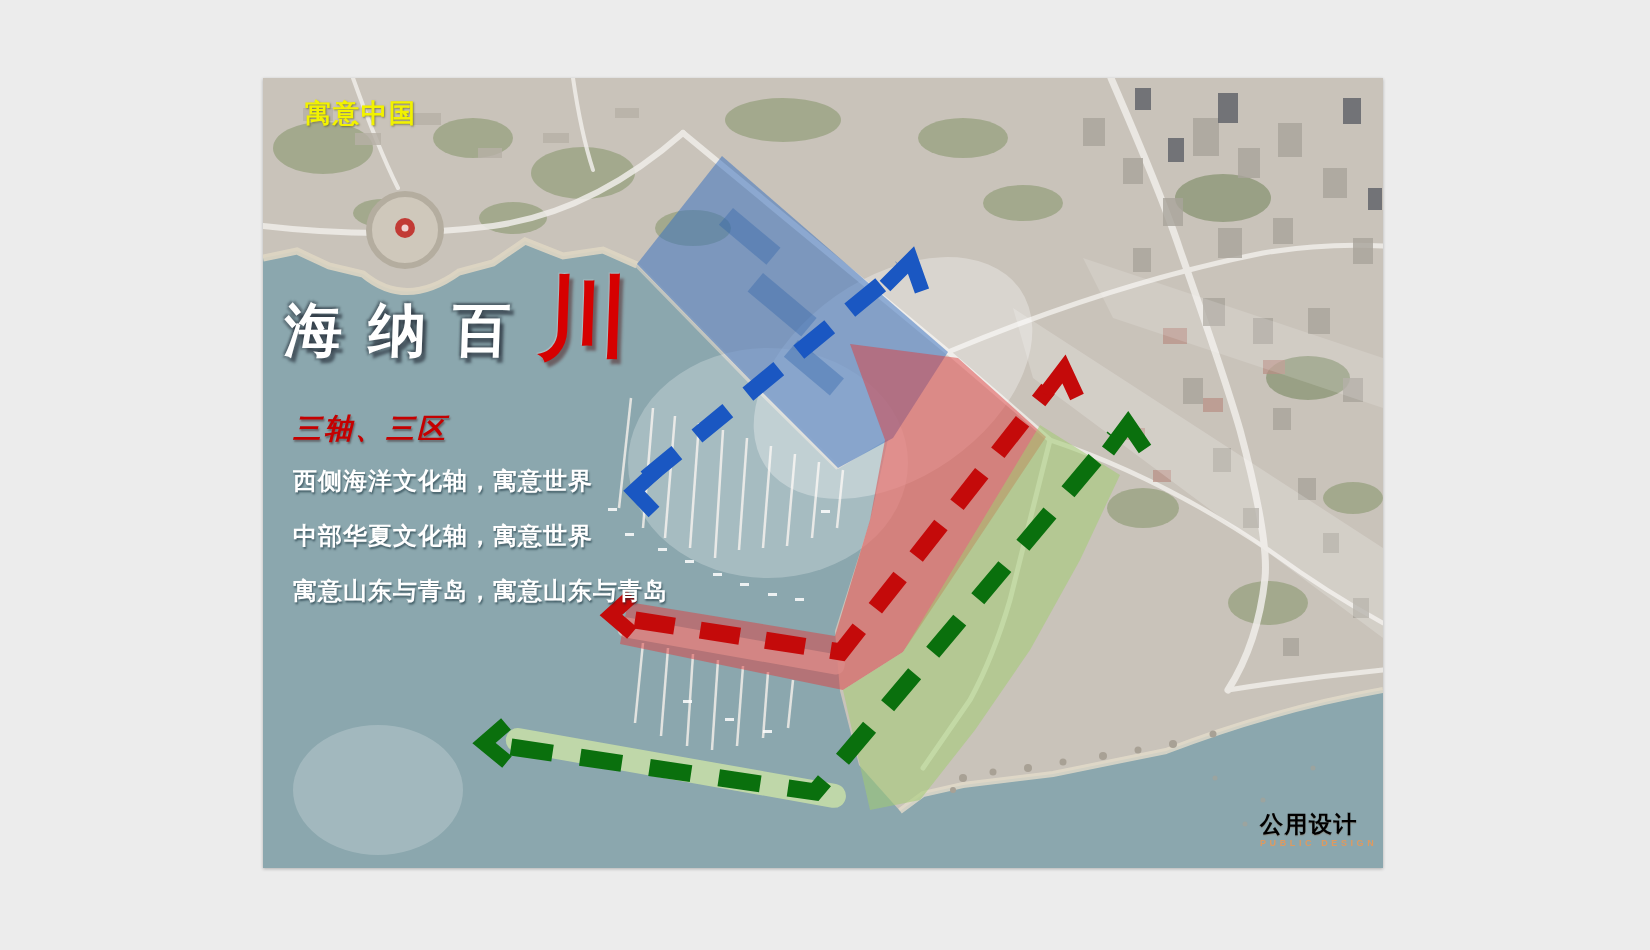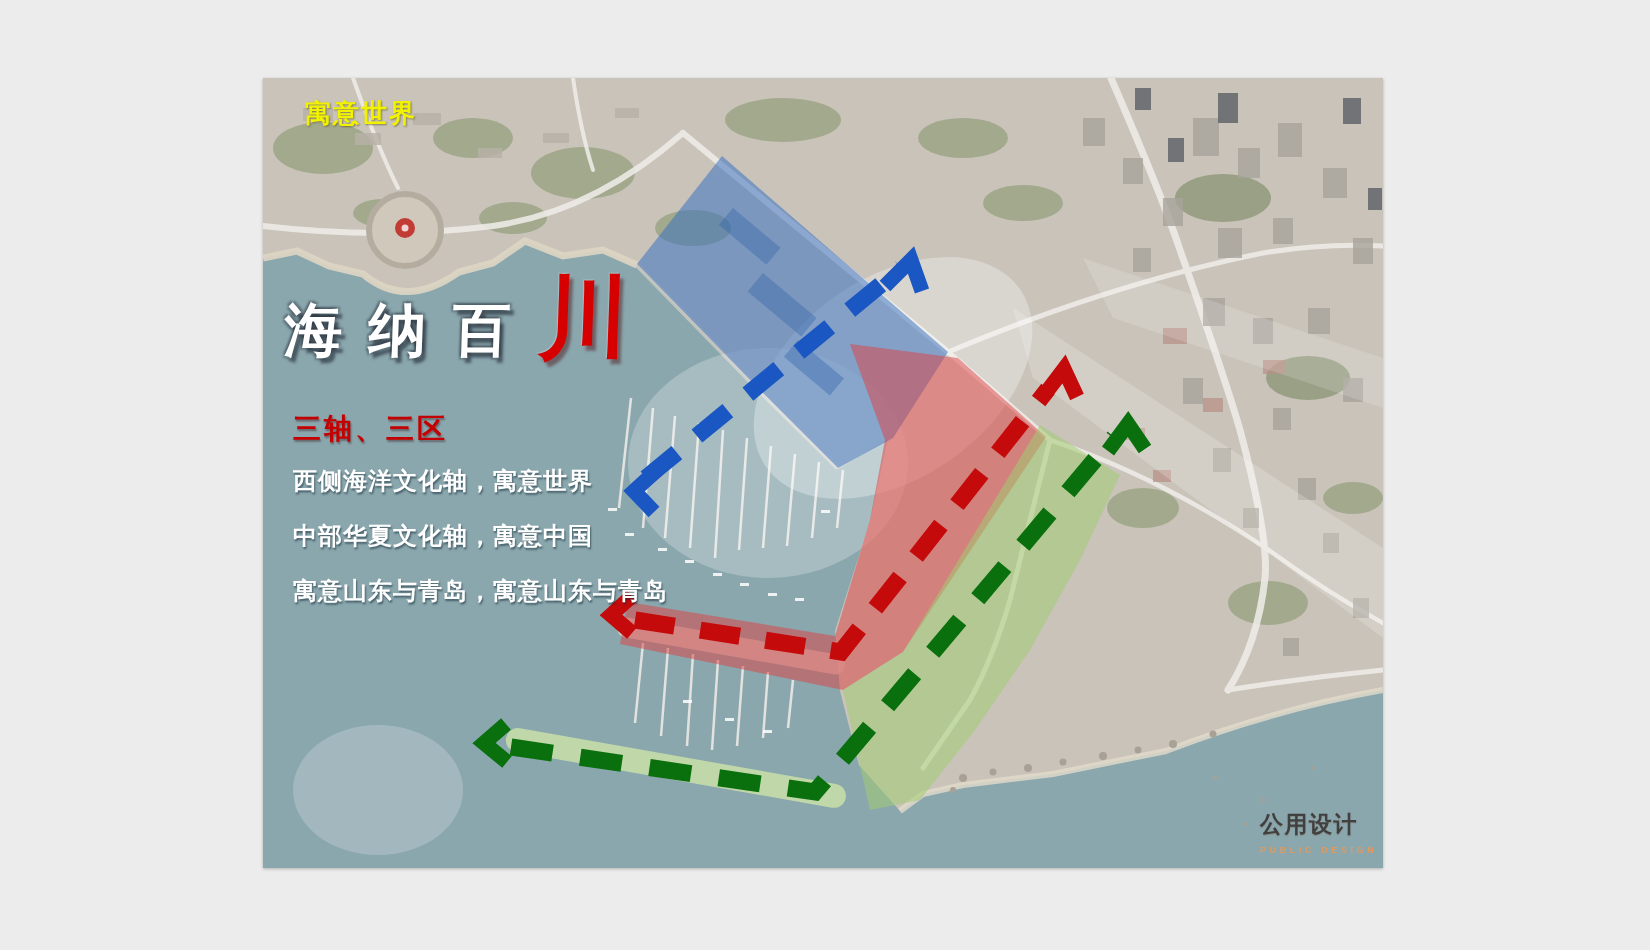--- a/index.html
+++ b/index.html
@@ -25,35 +25,35 @@
     text-shadow:4px 5px 3px rgba(30,36,48,.6),-2px -2px 2px rgba(30,36,48,.35),
                 2px -2px 2px rgba(30,36,48,.3),-2px 2px 2px rgba(30,36,48,.3);
   }
   .title-red{
     font-size:90px;color:#d60000;line-height:.92;margin-left:2px;
     text-shadow:4px 5px 3px rgba(70,10,10,.45),-1px -1px 1px rgba(255,255,255,.25);
   }
   .legend{position:absolute;left:30px;top:332px;}
   .legend-heading{
     font-family:"DejaVu Serif",serif;font-weight:bold;font-size:28px;color:#c50000;
-    letter-spacing:3px;text-shadow:1px 2px 2px rgba(40,0,0,.4);margin-bottom:6px;
+    letter-spacing:3px;text-shadow:1px 2px 2px rgba(40,0,0,.4);margin-bottom:6px;font-style:italic;
   }
   .legend-line{
     font-family:"DejaVu Serif",serif;font-weight:bold;font-size:24px;color:#ffffff;
     letter-spacing:1px;line-height:44px;white-space:nowrap;
     text-shadow:1px 2px 2px rgba(10,35,45,.55);
     margin-top:11px;
   }
   .logo{position:absolute;left:997px;top:735px;text-align:left;line-height:1;}
   .logo-cn{
-    font-size:23px;font-weight:bold;color:#404040;letter-spacing:1.5px;
+    font-size:23px;font-weight:bold;color:#000000;letter-spacing:1.5px;
     text-shadow:0 1px 1px rgba(120,50,0,.25);
   }
   .logo-en{
-    margin-top:10px;font-size:9px;font-weight:bold;color:#de9a60;letter-spacing:3.6px;
+    margin-top:3px;font-size:9px;font-weight:bold;color:#de9a60;letter-spacing:3.6px;
   }
 </style>
 </head>
 <body>
 
 <div class="slide">
 
   <svg class="map-svg" viewBox="0 0 1120 790">
 
     <rect x="0" y="0" width="1120" height="790" fill="#8ba7ae"></rect>
@@ -227,31 +227,31 @@
       <path d="M782,316 L801,291 L814,319" stroke-width="15"></path>
       <path d="M369,518 L348,537 L369,555" stroke-width="15"></path>
     </g>
     <g fill="none" stroke-linejoin="miter" stroke="#0a700d">
       <path d="M248,669 L552,714 L851,359" stroke-width="17" stroke-dasharray="42 28"></path>
       <path d="M845,373 L865,346 L882,371" stroke-width="15"></path>
       <path d="M243,646 L221,665 L244,684" stroke-width="15"></path>
     </g>
   </svg>
 
-  <div class="corner-label">寓意世界</div>
+  <div class="corner-label">寓意中国</div>
 
   <div class="main-title">
     <span class="title-white">海纳百</span>
     <span class="title-red">川</span>
   </div>
 
   <div class="legend">
     <div class="legend-heading">三轴、三区</div>
     <div class="legend-line">西侧海洋文化轴，寓意世界</div>
-    <div class="legend-line">中部华夏文化轴，寓意中国</div>
+    <div class="legend-line">中部华夏文化轴，寓意世界</div>
     <div class="legend-line">寓意山东与青岛，寓意山东与青岛</div>
   </div>
 
   <div class="logo">
     <div class="logo-cn">公用设计</div>
     <div class="logo-en">PUBLIC DESIGN</div>
   </div>
 
 </div>
 

